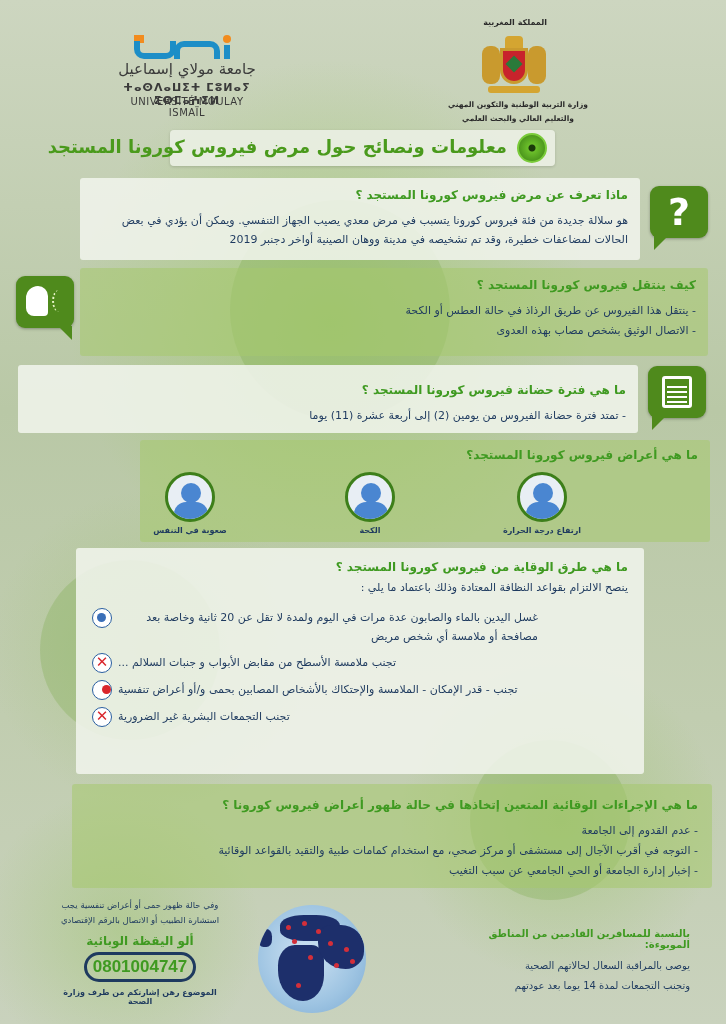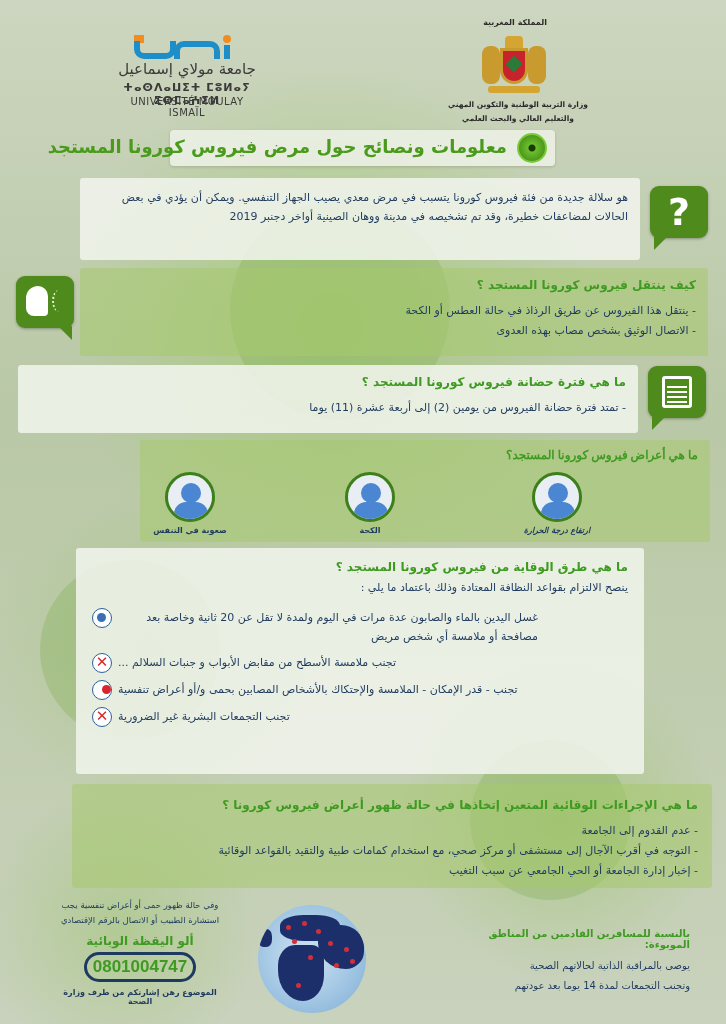--- a/index.html
+++ b/index.html
@@ -123,56 +123,57 @@
   <div>وزارة التربية الوطنية والتكوين المهني</div>
   <div>والتعليم العالي والبحث العلمي</div>
 </div>
 
 <div class="title-bar">
   <div class="title-text rtl">معلومات ونصائح حول مرض فيروس كورونا المستجد</div>
   <div class="title-icon"></div>
 </div>
 
 <div class="card card-light rtl" style="left:80px;top:178px;width:560px;height:82px;padding:10px 12px;">
+  <h3>ماذا تعرف عن مرض فيروس كورونا المستجد ؟</h3>
   <p style="line-height:19px;">هو سلالة جديدة من فئة فيروس كورونا يتسبب في مرض معدي يصيب الجهاز التنفسي. ويمكن أن يؤدي في بعض الحالات لمضاعفات خطيرة، وقد تم تشخيصه في مدينة ووهان الصينية أواخر دجنبر 2019</p>
 </div>
 <div class="bubble" style="left:650px;top:186px;">
   <div class="tail-r"></div>
   <div class="glyph" style="font-size:38px;">?</div>
 </div>
 
 <div class="card card-green rtl" style="left:80px;top:268px;width:628px;height:88px;padding:10px 12px;">
   <h3>كيف ينتقل فيروس كورونا المستجد ؟</h3>
   <ul>
     <li>- ينتقل هذا الفيروس عن طريق الرذاذ في حالة العطس أو الكحة</li>
     <li>- الاتصال الوثيق بشخص مصاب بهذه العدوى</li>
   </ul>
 </div>
 <div class="bubble" style="left:16px;top:276px;">
   <div class="tail-l"></div>
   <div style="position:absolute;left:10px;top:10px;width:22px;height:30px;background:#fff;border-radius:12px 10px 4px 8px;"></div>
   <div style="position:absolute;left:36px;top:14px;width:14px;height:22px;border-left:2px dotted #e7f3c8;border-radius:50%;"></div>
 </div>
 
-<div class="card card-light rtl" style="left:18px;top:365px;width:620px;height:68px;padding:10px 12px;">
+<div class="card card-light rtl" style="left:18px;top:365px;width:620px;height:68px;padding:18px 12px;">
   <h3>ما هي فترة حضانة فيروس كورونا المستجد ؟</h3>
   <ul>
     <li>- تمتد فترة حضانة الفيروس من يومين (2) إلى أربعة عشرة (11) يوما</li>
   </ul>
 </div>
 <div class="bubble" style="left:648px;top:366px;">
   <div class="tail-r"></div>
   <div style="position:absolute;left:14px;top:10px;width:30px;height:32px;border:3px solid #fff;border-radius:3px;"></div>
   <div style="position:absolute;left:19px;top:20px;width:20px;height:2px;background:#fff;box-shadow:0 5px 0 #fff,0 10px 0 #fff,0 15px 0 #fff;"></div>
 </div>
 
-<div class="card card-green rtl" style="left:140px;top:440px;width:570px;height:102px;padding:8px 12px;font-family:Liberation Serif, serif;">
+<div class="card card-green rtl" style="left:140px;top:440px;width:570px;height:102px;padding:8px 12px;">
   <h3>ما هي أعراض فيروس كورونا المستجد؟</h3>
 </div>
-<div class="sym" style="left:512px;top:472px;font-style:italic;">
+<div class="sym" style="left:497px;top:472px;">
   <div class="circ">
       <div class="fig"></div>
       <div class="body"></div>
     </div>
   <div class="lbl rtl" style="text-align:center">ارتفاع درجة الحرارة</div>
 </div>
 <div class="sym" style="left:325px;top:472px;">
   <div class="circ">
       <div class="fig"></div>
       <div class="body"></div>
@@ -245,15 +246,15 @@
   <div class="dot" style="left:70px;top:36px;"></div>
   <div class="dot" style="left:86px;top:42px;"></div>
   <div class="dot" style="left:92px;top:54px;"></div>
   <div class="dot" style="left:50px;top:50px;"></div>
   <div class="dot" style="left:76px;top:58px;"></div>
   <div class="dot" style="left:38px;top:78px;"></div>
 </div>
 
 <div class="foot-right rtl">
   <div class="h">بالنسبة للمسافرين القادمين من المناطق الموبوءة:</div>
-  <div class="t">يوصى بالمراقبة الذاتية لحالاتهم الصحية</div>
+  <div class="t">يوصى بالمراقبة السعال لحالاتهم الصحية</div>
   <div class="t">وتجنب التجمعات لمدة 14 يوما بعد عودتهم</div>
 </div>
 
 </body></html>

